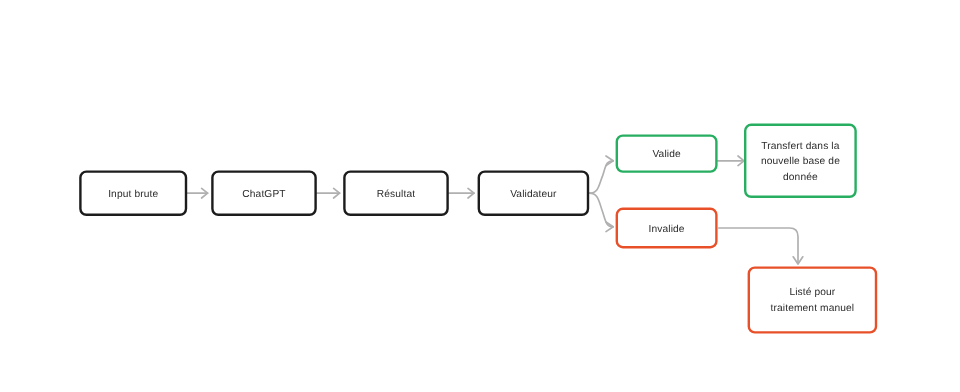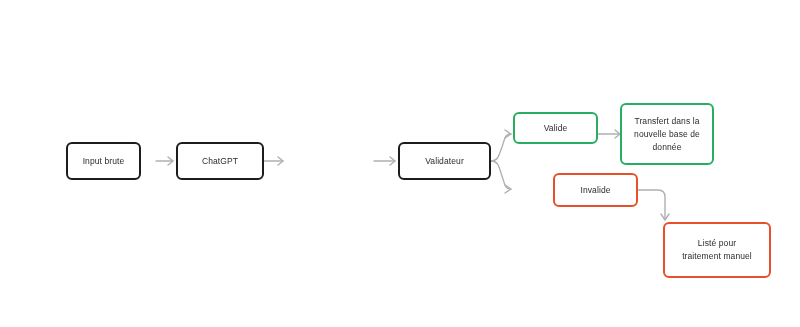--- a/index.html
+++ b/index.html
@@ -39,21 +39,20 @@
     padding: 2px 6px;
   }
   .node.dark {
     border: 2px solid #1c1c1c;
   }
   .node.green {
     border: 2px solid #27ae60;
   }
   .node.red {
     border: 2px solid #e8502a;
-    margin-left: 40px;
   }
   .node-label {
     display: block;
     white-space: pre-line;
   }
   svg.edges {
     position: absolute;
     left: 0;
     top: 0;
     width: 800px;
@@ -112,28 +111,31 @@
       <path class="edge-path" d="M 598 134 L 620 134"></path>
       <path class="edge-head" d="M 615 130 L 620 134 L 615 138"></path>
     </g>
 
     <g>
       <path class="edge-path" d="M 599 190 L 658 190 Q 665 190 665 197 L 665 219"></path>
       <path class="edge-head" d="M 661 214 L 665 220 L 669 214"></path>
     </g>
   </svg>
 
-  <div class="node dark" style="left:66px; top:142px; width:75px; height:38px;">
+  <div class="node dark" style="left:66px; top:142px; width:90px; height:38px;">
     <span class="node-label">Input brute</span>
   </div>
 
   <div class="node dark" style="left:176px; top:142px; width:88px; height:38px;text-align:right;">
     <span class="node-label">ChatGPT</span>
   </div>
 
+  <div class="node dark" style="left:286px; top:142px; width:88px; height:38px;">
+    <span class="node-label">Résultat</span>
+  </div>
 
   <div class="node dark" style="left:398px; top:142px; width:93px; height:38px;align-items:center;">
     <span class="node-label">Validateur</span>
   </div>
 
   <div class="node green" style="left:513px; top:112px; width:85px; height:32px;">
     <span class="node-label">Valide</span>
   </div>
 
   <div class="node green" style="left:620px; top:103px; width:94px; height:62px;">

